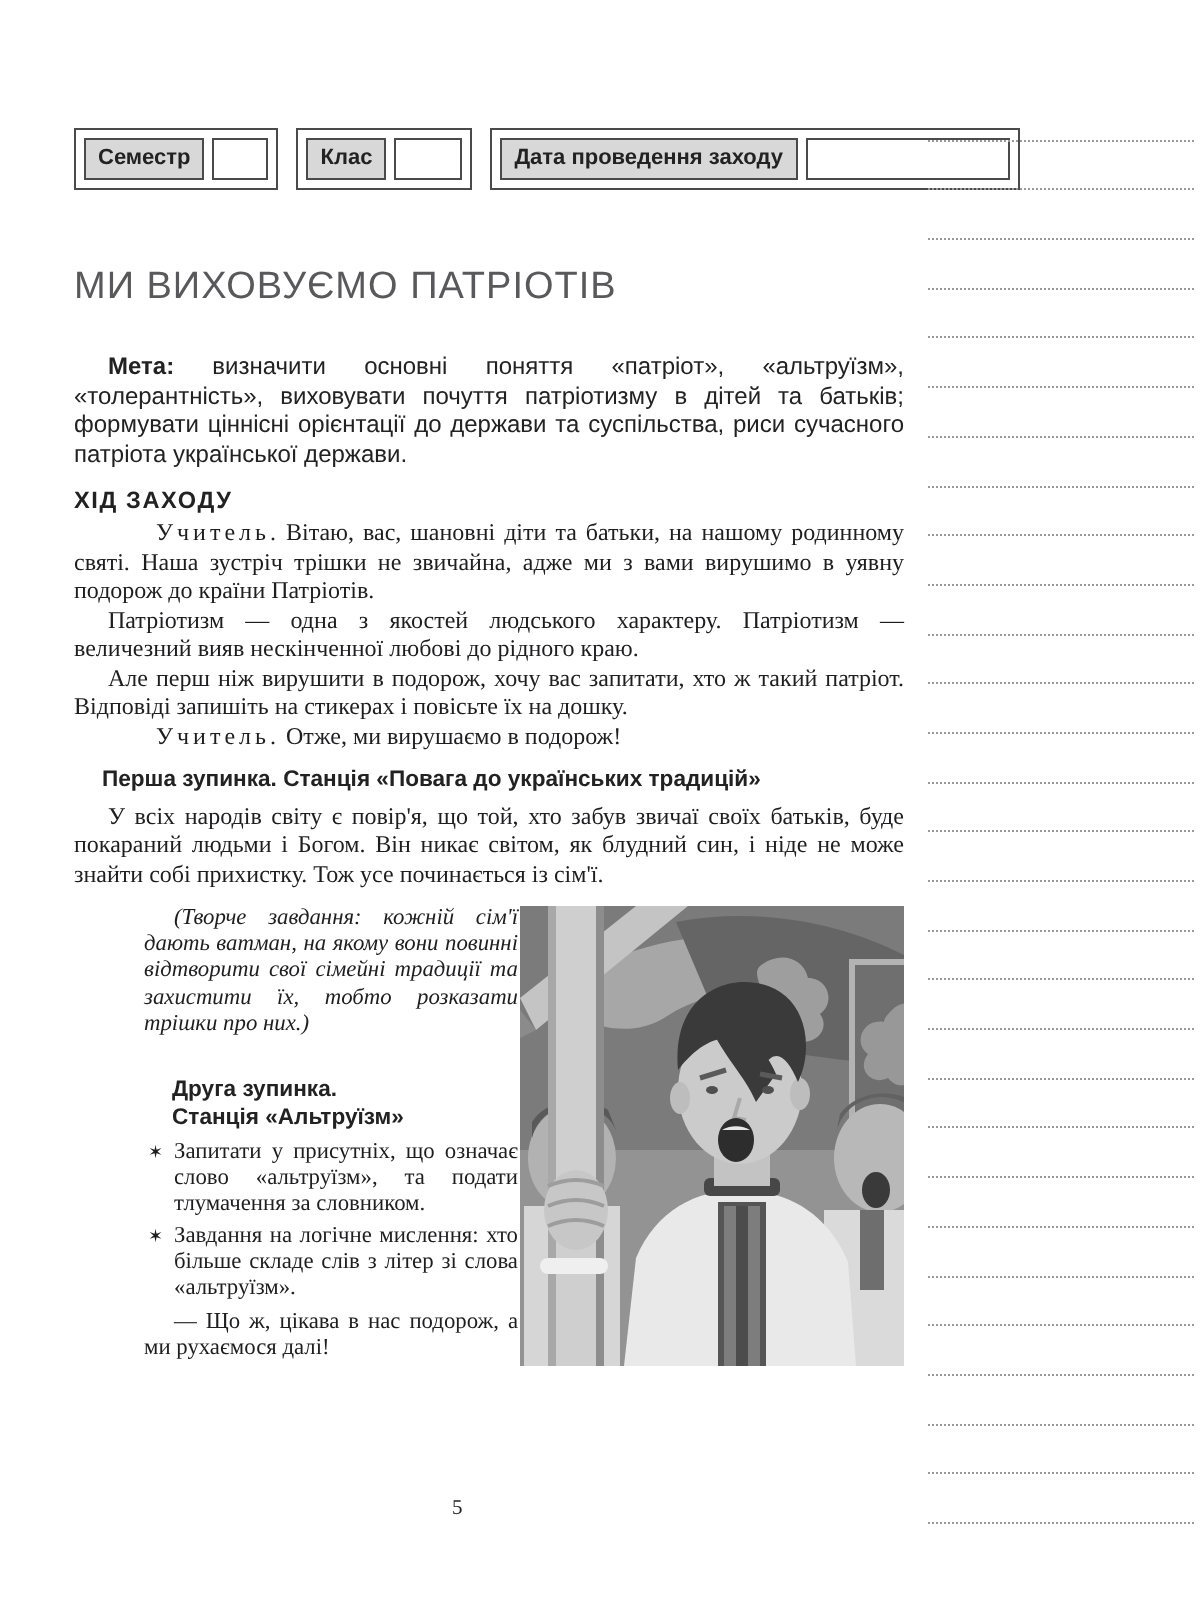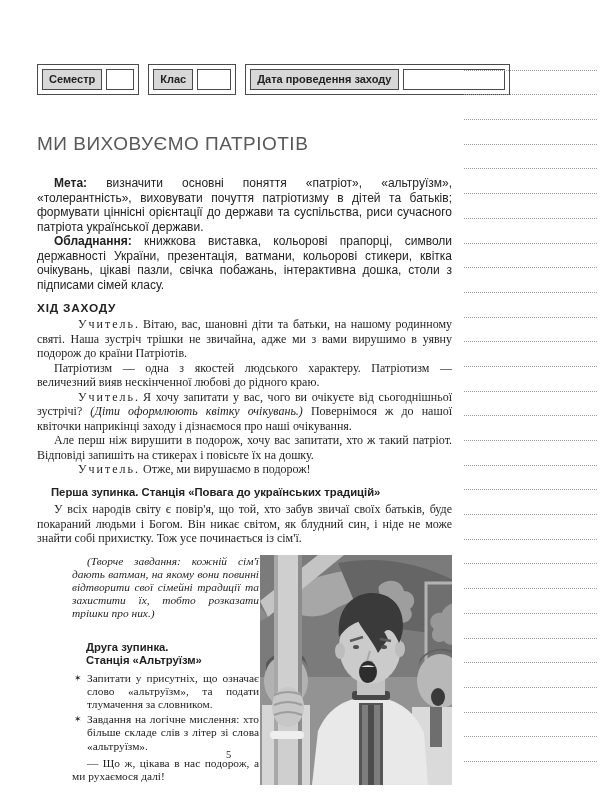--- a/index.html
+++ b/index.html
@@ -103,29 +103,27 @@
       <div class="note-line"></div>
       <div class="note-line"></div>
     </div>
 
   <div class="title">МИ ВИХОВУЄМО ПАТРІОТІВ</div>
 
   <div class="content">
 
     <p class="p-sans"><span class="b">Мета:</span><span> визначити основні поняття «патріот», «альтруїзм», «толерантність», виховувати почуття патріотизму в дітей та батьків; формувати ціннісні орієнтації до держави та суспільства, риси сучасного патріота української держави.</span></p>
 
-    <p class="p-sans"><span class="b">Обладнання:</span><span> книжкова виставка, кольорові прапорці, символи державності України, презентація, ватмани, кольорові стикери, квітка очікувань, цікаві пазли, свічка побажань, інтерактивна дошка, столи з підписами сімей класу.</span></p>
 
     <div class="course-heading">ХІД ЗАХОДУ</div>
 
     <p class="p-serif"><span class="speaker">Учитель.</span><span>Вітаю, вас, шановні діти та батьки, на нашому родинному святі. Наша зустріч трішки не звичайна, адже ми з вами вирушимо в уявну подорож до країни Патріотів.</span></p>
 
     <p class="p-serif"><span>Патріотизм — одна з якостей людського характеру. Патріотизм — величезний вияв нескінченної любові до рідного краю.</span></p>
 
-    <p class="p-serif"><span class="speaker">Учитель.</span><span>Я хочу запитати у вас, чого ви очікуєте від сьогоднішньої зустрічі? </span><span class="aside-italic">(Діти оформлюють квітку очікувань.)</span><span> Повернімося ж до нашої квіточки наприкінці заходу і дізнаємося про наші очікування.</span></p>
 
     <p class="p-serif"><span>Але перш ніж вирушити в подорож, хочу вас запитати, хто ж такий патріот. Відповіді запишіть на стикерах і повісьте їх на дошку.</span></p>
 
     <p class="p-serif"><span class="speaker">Учитель.</span><span>Отже, ми вирушаємо в подорож!</span></p>
 
     <div class="station-heading">Перша зупинка. Станція «Повага до українських традицій»</div>
 
     <p class="p-serif">У всіх народів світу є повір'я, що той, хто забув звичаї своїх батьків, буде покараний людьми і Богом. Він никає світом, як блудний син, і ніде не може знайти собі прихистку. Тож усе починається із сім'ї.</p>
 
     <div class="two-col">

